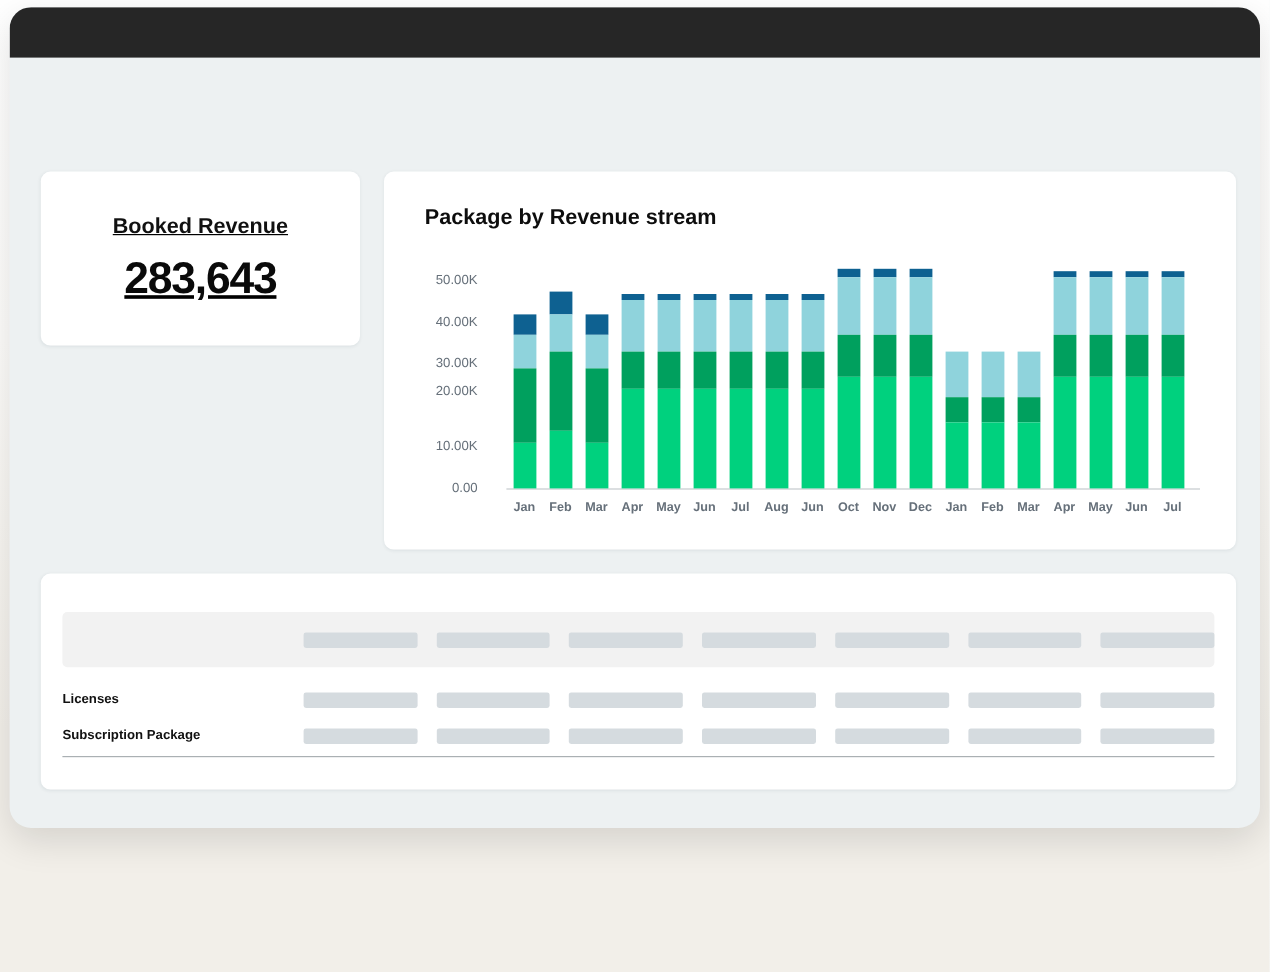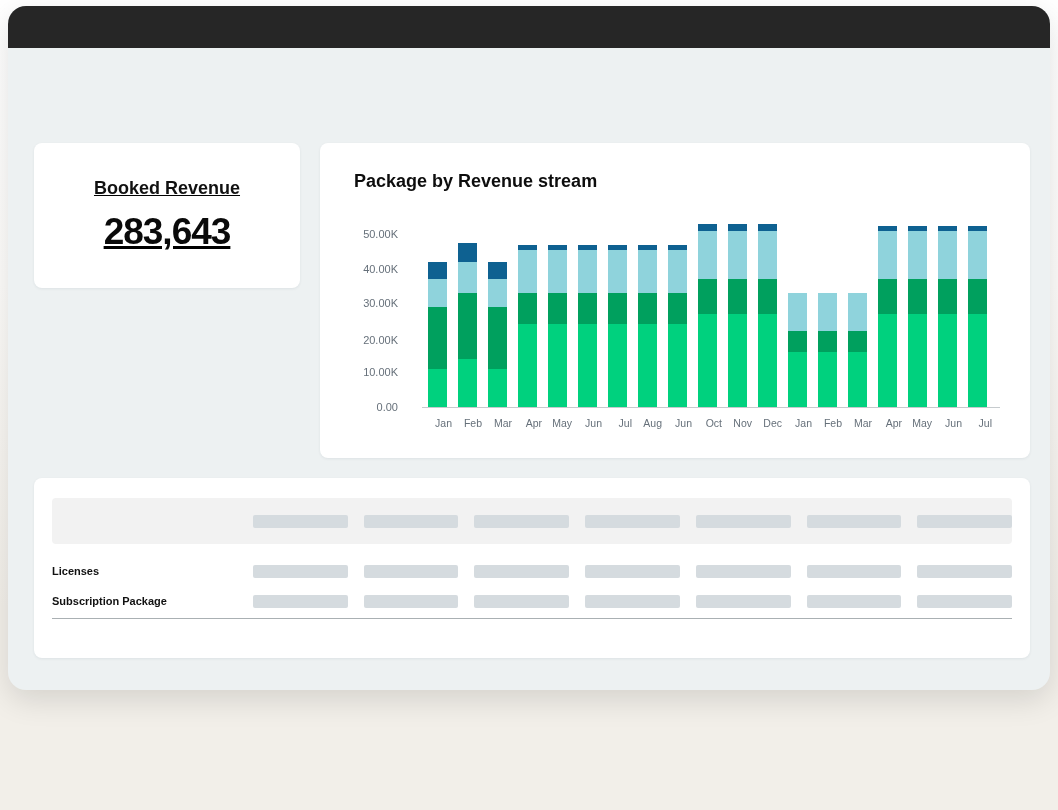--- a/index.html
+++ b/index.html
@@ -35,23 +35,23 @@
   .chart-card { left:312px; top:137px; width:710px; height:315px; padding:28px 30px 0 34px; }
   .chart-title { font-size:18px; font-weight:bold; color:#0d0d0d; }
   .chart-wrap { display:flex; margin-top:26px; }
   .y-axis { position:relative; width:54px; height:190px; margin-right:14px; flex:none; }
   .ytick { position:absolute; right:10px; font-size:11px; color:#66707a; white-space:nowrap; }
   .plot { flex:1; }
   .bars { display:flex; align-items:flex-end; height:190px; border-bottom:1px solid #c6cbce; }
   .bar-col { width:30px; height:190px; display:flex; flex-direction:column; justify-content:flex-end; align-items:center; flex:none; }
   .seg { width:19px; flex:none; }
   .xaxis { display:flex; margin-top:9px; }
-  .xlab { width:30px; text-align:right; font-size:10.5px; color:#66707a; flex:none; }
-
-  .table-card { left:26px; top:472px; width:996px; height:180px; padding:20px 18px 12px 18px; }
+  .xlab { width:30px; text-align:center; font-size:10.5px; color:#66707a; flex:none;font-weight:bold; }
+
+  .table-card { left:26px; top:472px; width:996px; height:180px; padding:32px 18px 12px 18px; }
   .row-grid {
     display:grid; grid-template-columns:185px repeat(7, 1fr);
     column-gap:16px; align-items:center;
   }
   .header-band {
     background:#f2f2f2; border-radius:4px; height:46px;
     display:flex; align-items:center; padding:0 0;
   }
   .header-band .row-grid { width:100%; }
   .data-row { height:30px; }
@@ -75,21 +75,21 @@
     </div>
 
 
     <div class="card chart-card">
       <div class="chart-title">Package by Revenue stream</div>
       <div class="chart-wrap">
         <div class="y-axis">
             <div class="ytick" style="bottom: 167.727px;">50.00K</div>
             <div class="ytick" style="bottom: 133.182px;">40.00K</div>
             <div class="ytick" style="bottom: 98.6364px;">30.00K</div>
-            <div class="ytick" style="bottom: 62px;">20.00K</div>
+            <div class="ytick" style="bottom: 76px;">20.00K</div>
             <div class="ytick" style="bottom: 29.5455px;">10.00K</div>
             <div class="ytick" style="bottom: -5px;">0.00</div>
           </div>
         <div class="plot">
           <div class="bars">
               <div class="bar-col">
                 <div class="seg" style="height: 17.2727px; background: rgb(14, 97, 145);"></div>
                 <div class="seg" style="height: 27.6364px; background: rgb(143, 211, 220);"></div>
                 <div class="seg" style="height: 62.1818px; background: rgb(0, 160, 94);"></div>
                 <div class="seg" style="height: 38px; background: rgb(0, 209, 126);"></div>

